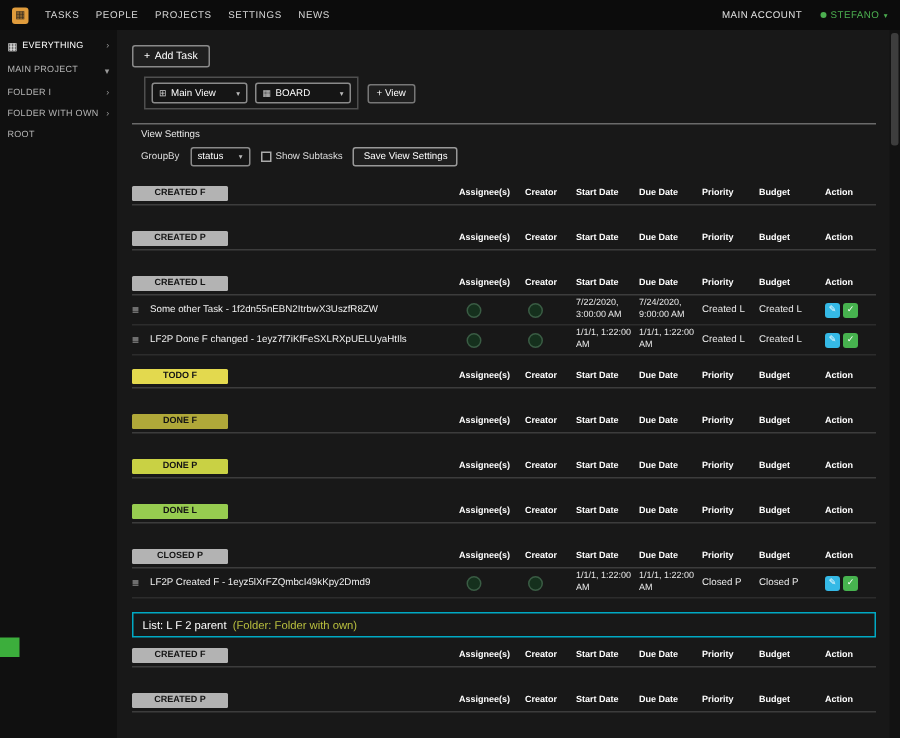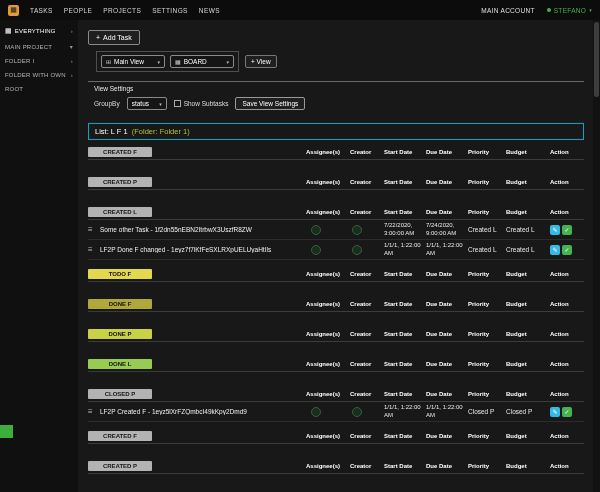--- a/index.html
+++ b/index.html
@@ -150,23 +150,20 @@
       <span class="checkbox-wrap">
         <span class="checkbox"></span>
         <span class="vs-label">Show Subtasks</span>
       </span>
       <button class="save-btn">Save View Settings</button>
     </div>
   </div>
 
   <div class="lists">
   <section class="list-section">
-    <div class="list-title-box">
-      <span class="lt">List: L F 1 </span><span class="lf">(Folder: Folder 1)</span>
-    </div>
     <div>
   <div class="group">
     <div class="group-head">
       <span class="badge" style="background: rgb(179, 179, 179);">CREATED F</span>
       <span class="cols">
                 <span class="col col-0">Assignee(s)</span>
                 <span class="col col-1">Creator</span>
                 <span class="col col-2">Start Date</span>
                 <span class="col col-3">Due Date</span>
                 <span class="col col-4">Priority</span>
@@ -342,20 +339,23 @@
       <button class="act edit">✎</button>
       <button class="act done">✓</button>
     </span>
   </div>
 </div>
   </div>
 </div>
   </section>
 
   <section class="list-section">
+    <div class="list-title-box">
+      <span class="lt">List: L F 2 parent </span><span class="lf">(Folder: Folder with own)</span>
+    </div>
     <div>
   <div class="group">
     <div class="group-head">
       <span class="badge" style="background: rgb(179, 179, 179);">CREATED F</span>
       <span class="cols">
                 <span class="col col-0">Assignee(s)</span>
                 <span class="col col-1">Creator</span>
                 <span class="col col-2">Start Date</span>
                 <span class="col col-3">Due Date</span>
                 <span class="col col-4">Priority</span>

